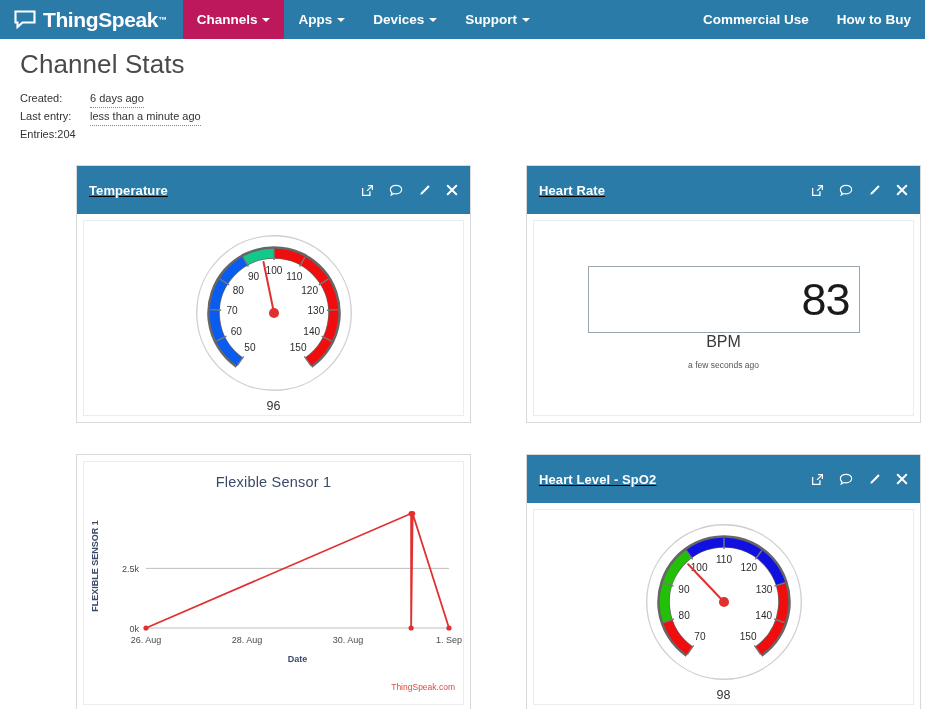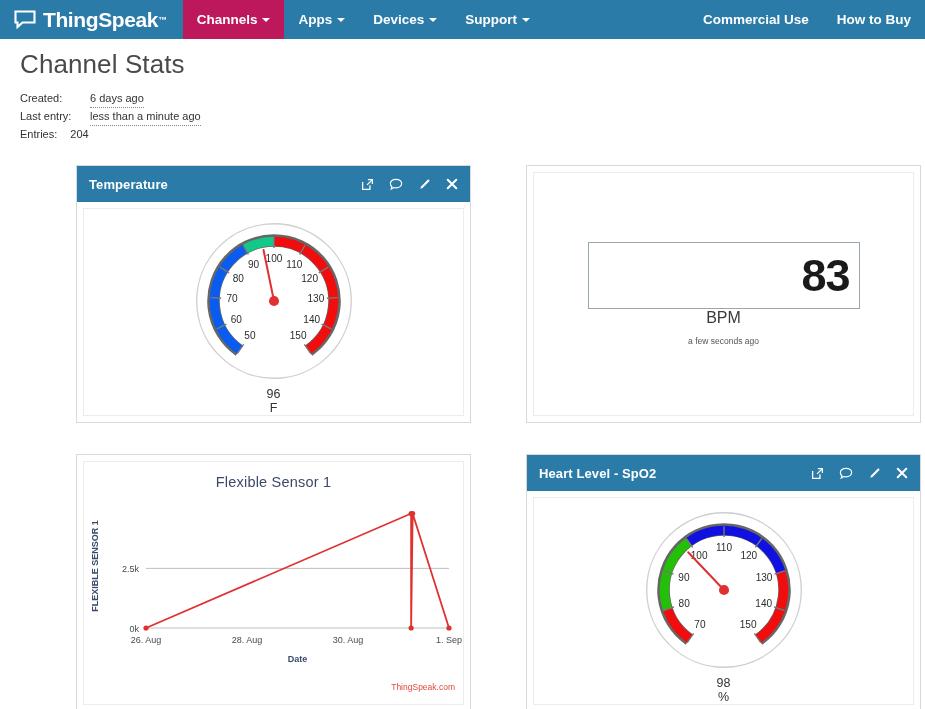--- a/index.html
+++ b/index.html
@@ -80,25 +80,26 @@
   }
   .card {
     border: 1px solid #d9d9d9;
     background: #ffffff;
     height: 258px;
     display: flex;
     flex-direction: column;
   }
   .card-header {
     background: #2b7ba8;
-    height: 36px;
+    height: 48px;
     display: flex;
     align-items: center;
     padding: 0 12px 0 12px;
     flex: none;
+    text-decoration: underline;
   }
   .card-title {
     color: #ffffff;
     font-size: 13px;
     font-weight: bold;
     letter-spacing: 0.1px;
   }
   .card-icons {
     margin-left: auto;
     display: flex;
@@ -136,21 +137,21 @@
     align-items: center; justify-content: center;
   }
   .num-box {
     width: 272px; height: 67px;
     border: 1px solid #9aa7b0;
     display: flex; align-items: center; justify-content: flex-end;
     padding-right: 9px;
   }
   .num-value {
     font-size: 45px;
-    font-weight: bold;
+    font-weight: normal;
     color: #1a1a1a;
     line-height: 45px;
     letter-spacing: -1px;
   }
   .num-unit {
     font-size: 16px;
     color: #3a3a3a;
   }
   .num-time {
     margin-top: 9px;
@@ -217,21 +218,21 @@
     <div class="stats-row">
       <span class="stats-label">Created:</span>
       <span class="stats-val">6 days ago</span>
     </div>
     <div class="stats-row">
       <span class="stats-label">Last entry:</span>
       <span class="stats-val">less than a minute ago</span>
     </div>
     <div class="stats-row">
       <span>Entries:</span>
-      <span style="margin-left:13px">204</span>
+      <span style="margin-left:0">204</span>
     </div>
   </div>
 </div>
 
 <div class="grid">
 
   <div class="card">
     <div class="card-header">
       <span class="card-title">Temperature</span>
       <span class="card-icons">
@@ -294,20 +295,47 @@
           </svg>
         <div class="gauge-value">
           <div>96</div>
           <div>F</div>
         </div>
       </div>
     </div>
   </div>
 
   <div class="card">
+    <div class="card-header">
+      <span class="card-title">Heart Rate</span>
+      <span class="card-icons">
+        <span class="ic">
+          <svg width="13" height="13" viewBox="0 0 16 16">
+              <path d="M2 5 v9 h9 V9" fill="none" stroke="#fff" stroke-width="1.6"></path>
+              <path d="M8.5 2 H14 V7.5" fill="none" stroke="#fff" stroke-width="1.6"></path>
+              <path d="M14 2 L7.5 8.5" stroke="#fff" stroke-width="1.6"></path>
+            </svg>
+        </span>
+        <span class="ic">
+          <svg width="14" height="13" viewBox="0 0 16 15">
+              <path d="M8 1.5 C11.8 1.5 14.5 3.6 14.5 6.4 C14.5 9.2 11.8 11.3 8 11.3 C7.1 11.3 6.3 11.2 5.6 11 L2.5 12.8 L3.3 10.1 C2.1 9.2 1.5 7.9 1.5 6.4 C1.5 3.6 4.2 1.5 8 1.5 Z" fill="none" stroke="#fff" stroke-width="1.35"></path>
+            </svg>
+        </span>
+        <span class="ic">
+          <svg width="13" height="13" viewBox="0 0 16 16">
+              <path d="M12.6 1.6 L14.4 3.4 L5.6 12.2 L2.8 13.2 L3.8 10.4 Z" fill="#fff"></path>
+            </svg>
+        </span>
+        <span class="ic">
+          <svg width="12" height="12" viewBox="0 0 14 14">
+              <path d="M2 2 L12 12 M12 2 L2 12" stroke="#fff" stroke-width="2.3" stroke-linecap="round"></path>
+            </svg>
+        </span>
+      </span>
+    </div>
     <div class="card-body">
       <div class="num-wrap">
         <div class="num-box">
           <span class="num-value">83</span>
         </div>
         <div class="num-unit">BPM</div>
         <div class="num-time">a few seconds ago</div>
       </div>
     </div>
   </div>

